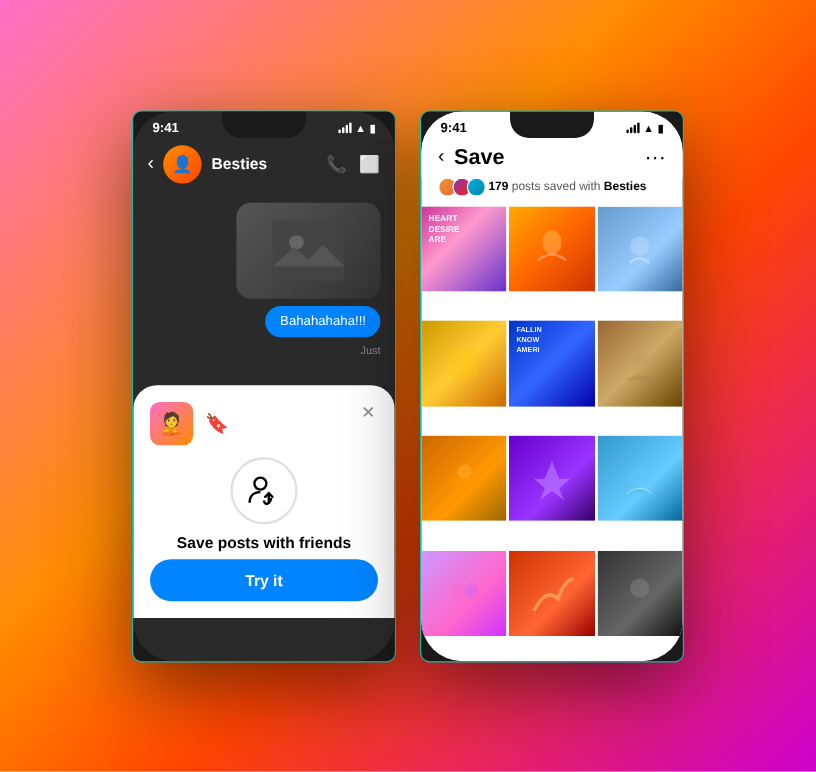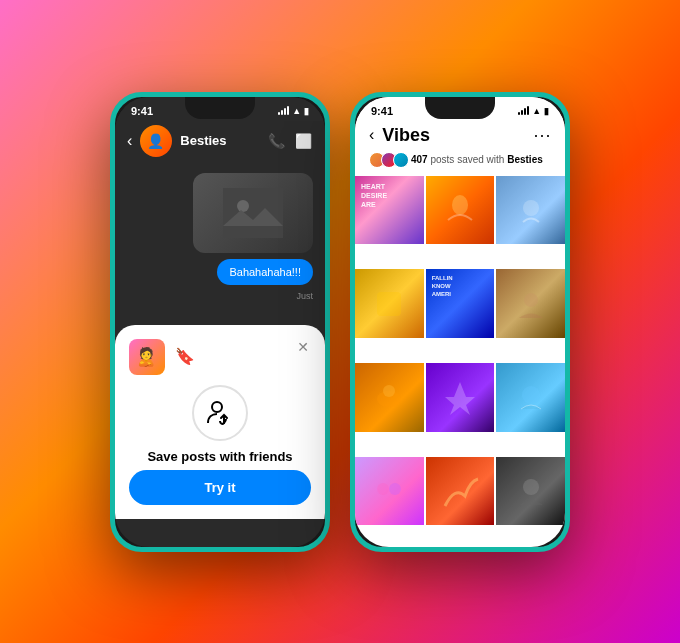--- a/index.html
+++ b/index.html
@@ -18,22 +18,22 @@
       gap: 20px;
       align-items: center;
       justify-content: center;
     }
 
     
     .phone {
       width: 220px;
       height: 460px;
       background: #1a1a1a;
-      border-radius: 32px;
-      border: 5px solid #14b8a6;
+      border-radius: 8px;
+      border: 1px solid #14b8a6;
       overflow: hidden;
       position: relative;
       box-shadow: 0 20px 60px rgba(0,0,0,0.5);
     }
     .phone-notch {
       position: absolute;
       top: 0;
       left: 50%;
       transform: translateX(-50%);
       width: 70px;
@@ -374,32 +374,32 @@
           </div>
           <span class="wifi-icon">▲</span>
           <span class="battery-icon">▮</span>
         </div>
       </div>
 
       <div class="ig-screen-content">
 
         <div class="ig-header">
           <span class="ig-back">‹</span>
-          <span class="ig-title">Vibes</span>
+          <span class="ig-title">Save</span>
           <span class="ig-dots">···</span>
         </div>
 
         <div class="ig-subtitle">
           <div class="avatar-group">
             <div class="mini-avatar"></div>
             <div class="mini-avatar"></div>
             <div class="mini-avatar"></div>
           </div>
           <span class="ig-posts-text">
-            <b>407</b>
+            <b>179</b>
             <span> posts saved with </span>
             <b>Besties</b>
           </span>
         </div>
 
         <div class="ig-grid">
 
           <div class="grid-cell">
             <div class="grid-cell-img gc1">
               <span class="cell-text">HEART<br>DESIRE<br>ARE</span>

